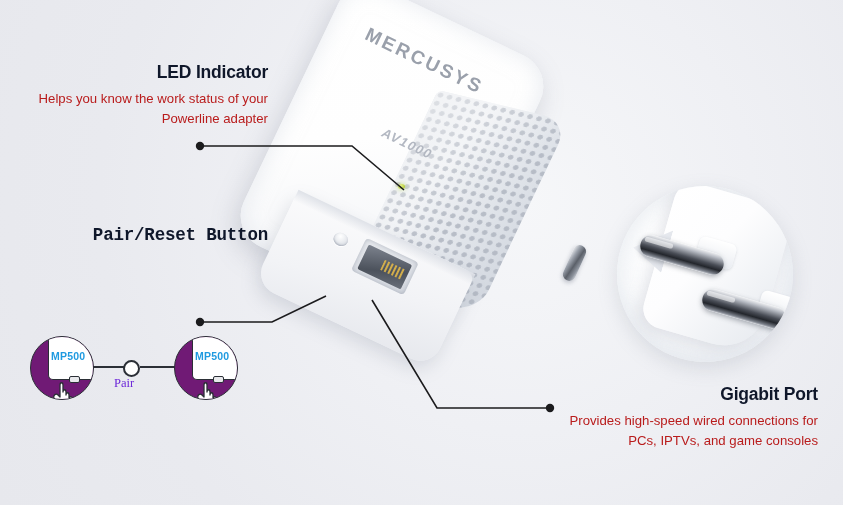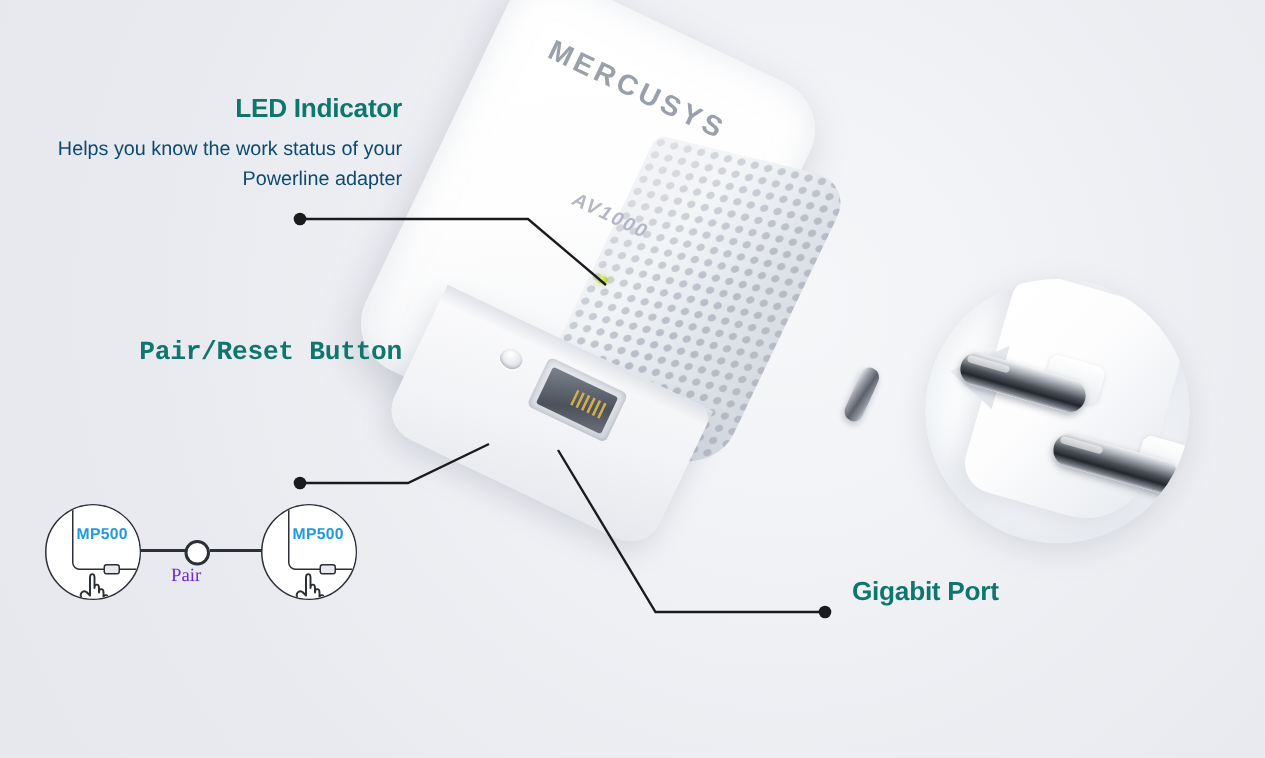--- a/index.html
+++ b/index.html
@@ -14,28 +14,28 @@
   
   .bg{
     position:absolute;inset:0;
     background:
       radial-gradient(circle at 62% 40%, #f6f7f9 0%, #eff0f4 38%, #e9eaef 70%, #e7e8ed 100%);
   }
 
   
   .callout{position:absolute;}
   .callout .c-title{
-    font-size:17.5px;font-weight:700;color:#0f766e;letter-spacing:-0.2px;
+    font-size:17.5px;font-weight:700;color:#0f172a;letter-spacing:-0.2px;
     line-height:1.25;margin:0 0 5px 0;
   }
   .callout .c-body{
-    font-size:13.2px;color:#0c4a6e;line-height:1.52;margin:0;font-weight:400;
+    font-size:13.2px;color:#b91c1c;line-height:1.52;margin:0;font-weight:400;
   }
   .align-right{text-align:right;}
-  .align-left{text-align:left;}
+  .align-left{text-align:right;}
 
   #callout-led{left:18px;top:62px;width:250px;}
   #callout-pair{left:28px;top:225px;width:240px;font-family:Liberation Mono, monospace;}
   #callout-port{left:568px;top:384px;width:250px;}
 
   
   #leaders{position:absolute;left:0;top:0;width:843px;height:505px;}
 
   
   #device{position:absolute;left:268px;top:-6px;width:360px;height:350px;}
@@ -188,21 +188,21 @@
     background:linear-gradient(180deg,#ffffff,#e9ecf1);
     box-shadow:0 1px 3px rgba(150,157,170,.35);
   }
   #base-a{left:80px;top:54px;width:38px;transform:rotate(16deg);}
   #base-b{left:142px;top:108px;width:38px;transform:rotate(16deg);}
 
   
   #pair-diagram{position:absolute;left:22px;top:332px;width:240px;height:88px;}
   .pd-node{
     position:absolute;width:62px;height:62px;border-radius:50%;
-    background:#ffffff;
+    background:#701a75;
     border:1.6px solid #2b2f36;
     overflow:hidden;
   }
   #pd-left{left:8px;top:4px;}
   #pd-right{left:152px;top:4px;}
   .pd-adapter{
     position:absolute;left:17px;top:-2px;width:48px;height:44px;
     background:#ffffff;
     border:1.5px solid #2b2f36;
     border-radius:0 0 5px 5px;
@@ -295,20 +295,21 @@
     <p class="c-title">LED Indicator</p>
     <p class="c-body">Helps you know the work status of your Powerline adapter</p>
   </div>
 
   <div class="callout align-right" id="callout-pair">
     <p class="c-title">Pair/Reset Button</p>
   </div>
 
   <div class="callout align-left" id="callout-port">
     <p class="c-title">Gigabit Port</p>
+    <p class="c-body">Provides high-speed wired connections for PCs, IPTVs, and game consoles</p>
   </div>
 
   <div id="pair-diagram">
 
     <div class="pd-line" id="pd-line-l"></div>
     <div class="pd-line" id="pd-line-r"></div>
     <div class="pd-dot"></div>
     <div class="pd-pair-text">Pair</div>
 
     <div class="pd-node" id="pd-left">

